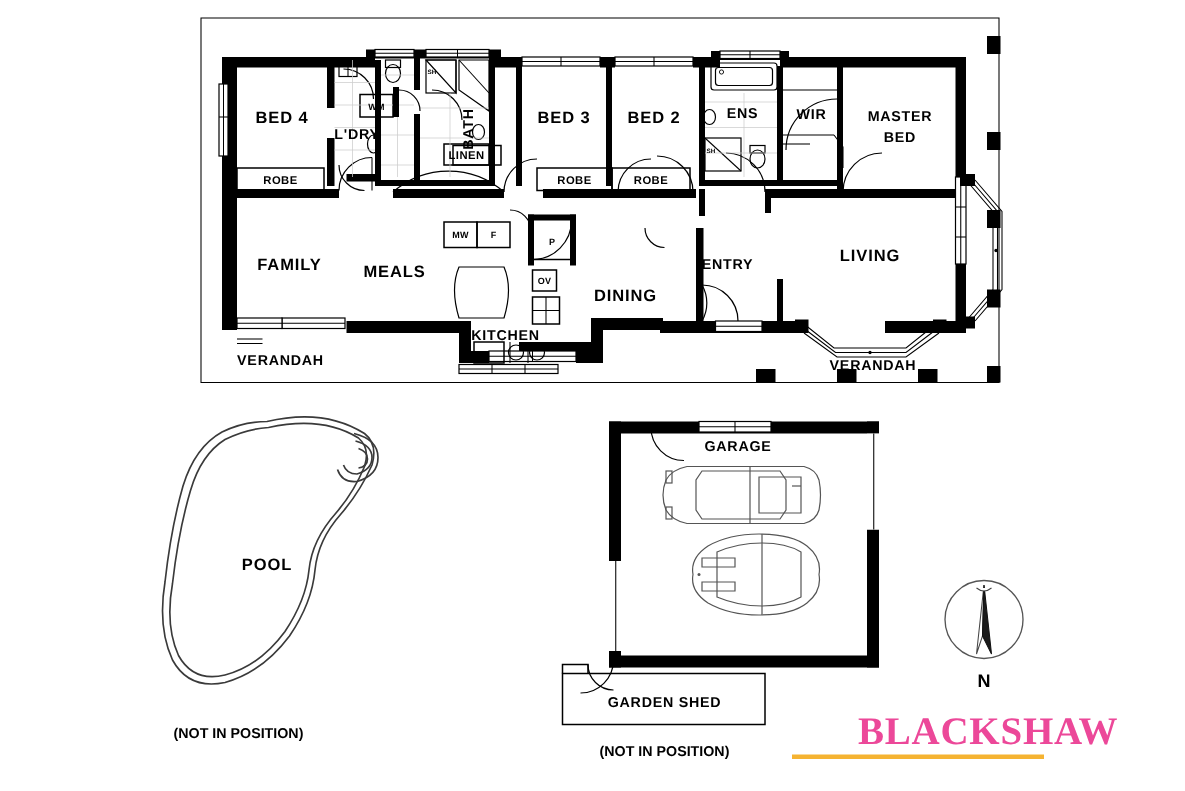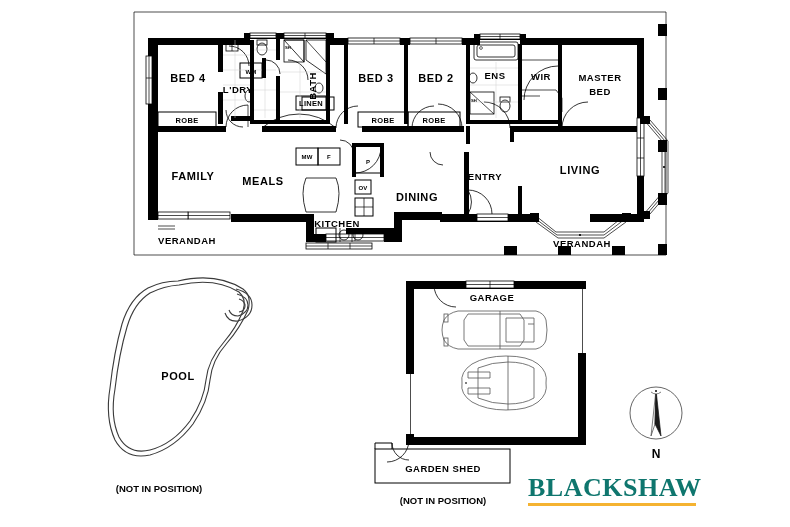--- a/index.html
+++ b/index.html
@@ -66,24 +66,25 @@
     position: absolute;
     left: 528px;
     top: 475px;
     width: 180px;
     text-align: left;
   }
   #logo-text {
     font-family: "Liberation Serif", serif;
     font-weight: bold;
     font-size: 26px;
-    color: #0f766e;
+    color: #ec4899;
     letter-spacing: 0.5px;
     line-height: 1;
     white-space: nowrap;
+    margin-left: 44px;
   }
   #logo-rule {
     margin-top: 2px;
     height: 3px;
     width: 168px;
     background: #f5b331;
   }
 </style>
 </head>
 <body>

